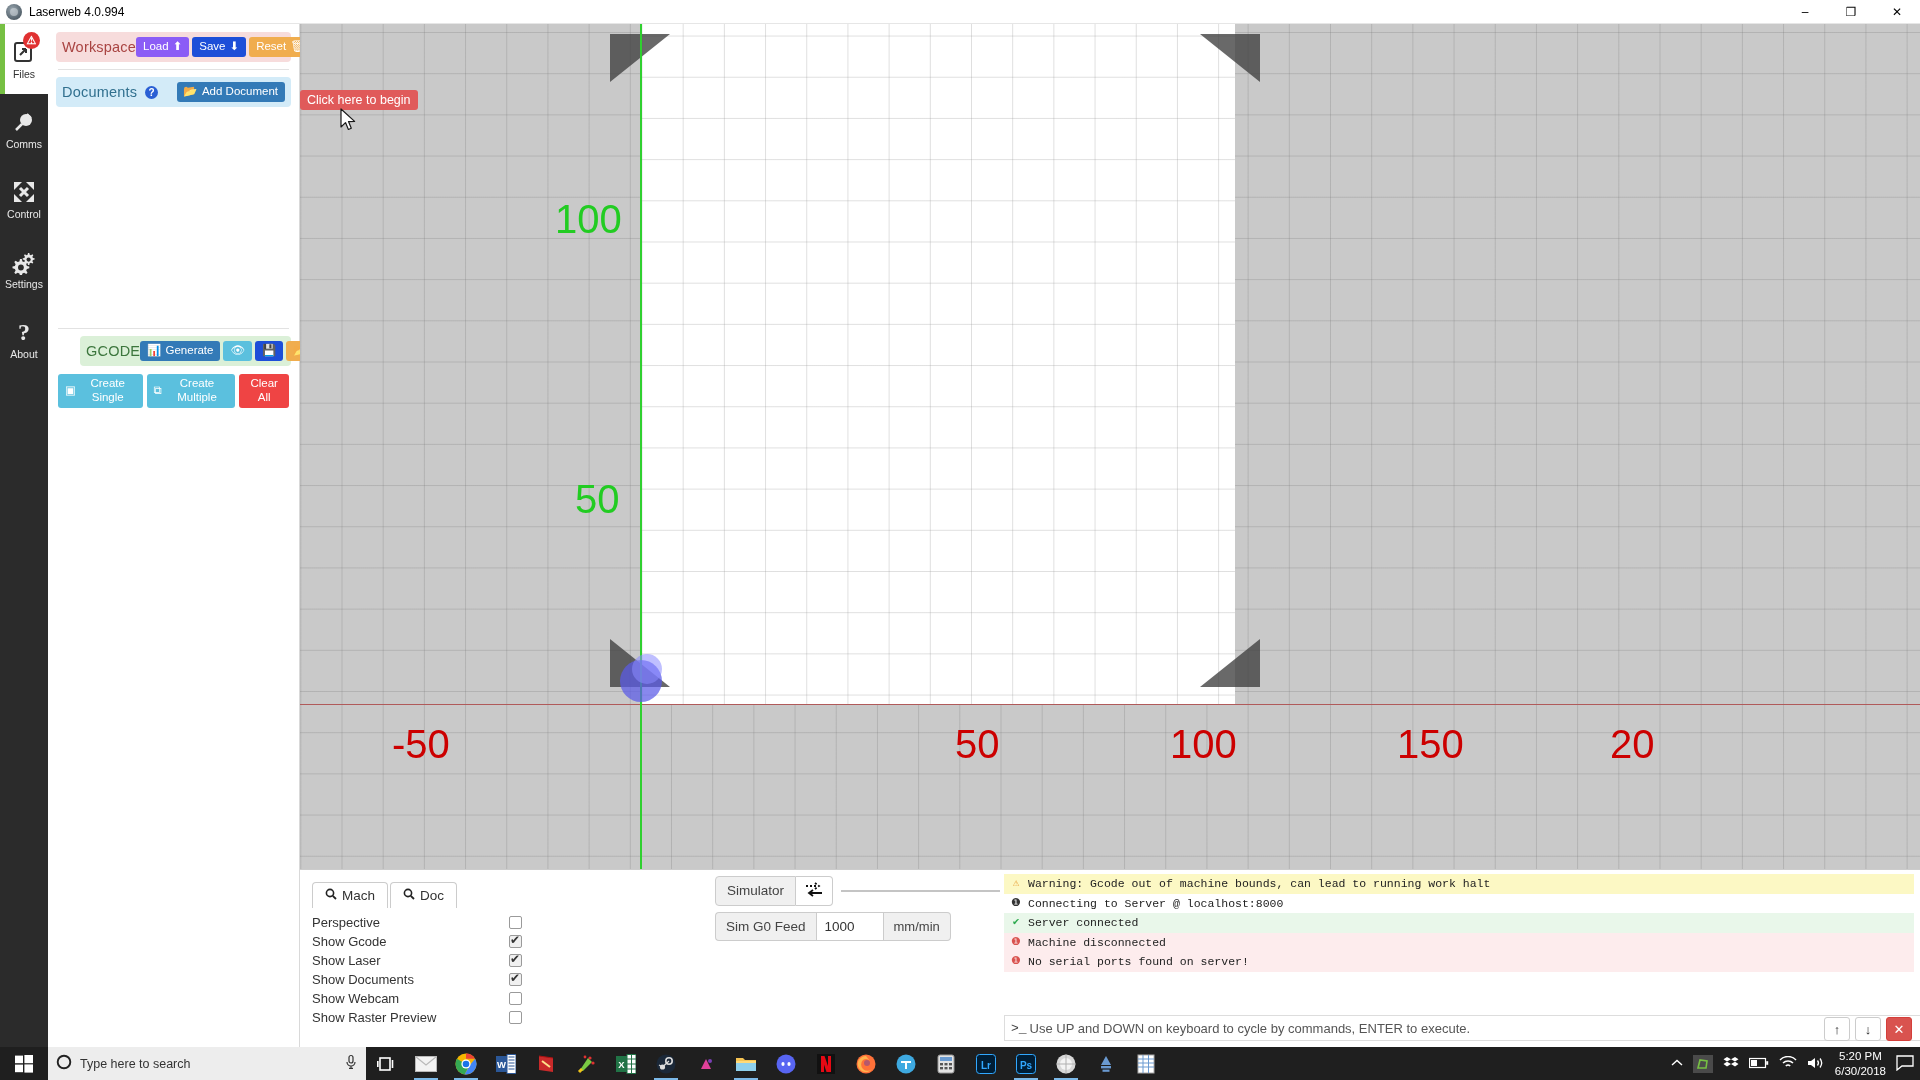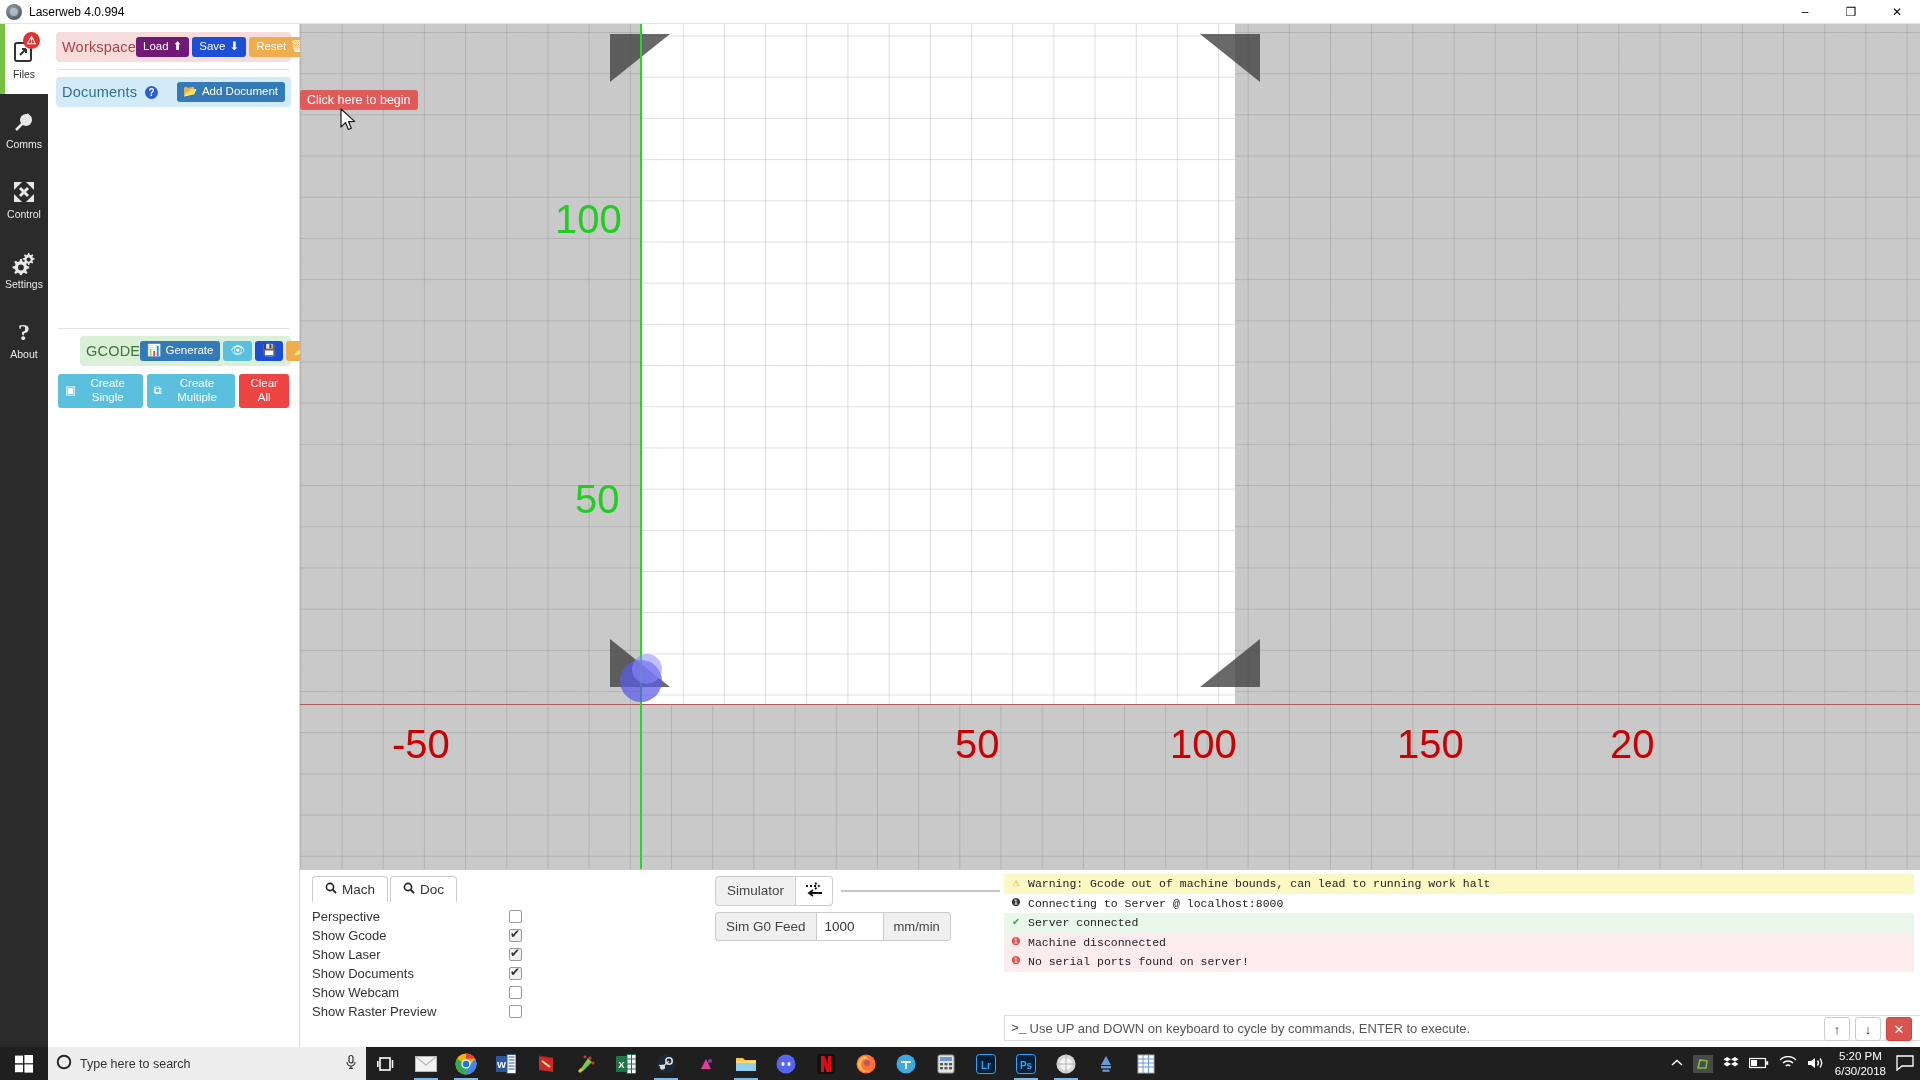--- a/index.html
+++ b/index.html
@@ -74,21 +74,21 @@
   .panel-head .btns { margin-left: auto; display: flex; gap: 3px; }
   .ph-workspace { background: #f7dcdc; color: #a94442; }
   .ph-documents { background: #d3ebf8; color: #31708f; margin-top: 0; }
   .ph-gcode { background: #dbf0d8; color: #3c763d; margin-left: 24px; }
 
   .btn {
     border: none; border-radius: 3px; color: #fff; font-size: 11.5px;
     padding: 3px 7px; display: inline-flex; align-items: center; gap: 4px;
     font-family: "Liberation Sans", sans-serif; cursor: pointer; line-height: 1.2;
   }
-  .btn-red { background: #701a75; }
+  .btn-red { background: #8b5cf6; }
   .btn-green { background: #1d4ed8; }
   .btn-orange { background: #f0ad4e; }
   .btn-blue { background: #337ab7; }
   .btn-cyan { background: #5bc0de; }
   .btn-lightblue { background: #5bc0de; }
   .btn-pink { background: #ef4444; }
 
   .sep { height: 1px; background: #e2e2e2; margin: 7px 2px; }
 
   .helpicon {
@@ -180,21 +180,21 @@
     border-right: 7px solid #e05a5a;
   }
   #cursor { position: absolute; left: 40px; top: 84px; z-index: 45; }
 
   
   #bottombar {
     position: absolute; left: 0; top: 845px; width: 1620px; height: 178px;
     background: #fff; border-top: 1px solid #ccc;
     display: flex;
   }
-  #bb-left { width: 415px; padding: 6px 0 0 6px; }
+  #bb-left { width: 415px; padding: 12px 0 0 6px; }
   .tabrow { display: flex; gap: 2px; margin-left: 6px; }
   .tab {
     border: 1px solid #ccc; border-bottom: none; background: #fff;
     border-radius: 4px 4px 0 0; font-size: 13.5px; padding: 5px 12px;
     display: flex; align-items: center; gap: 5px; color: #333;
   }
   .checkrow {
     display: flex; align-items: center; font-size: 13px; color: #333;
     height: 18px; margin-top: 1px; width: 210px;
   }

